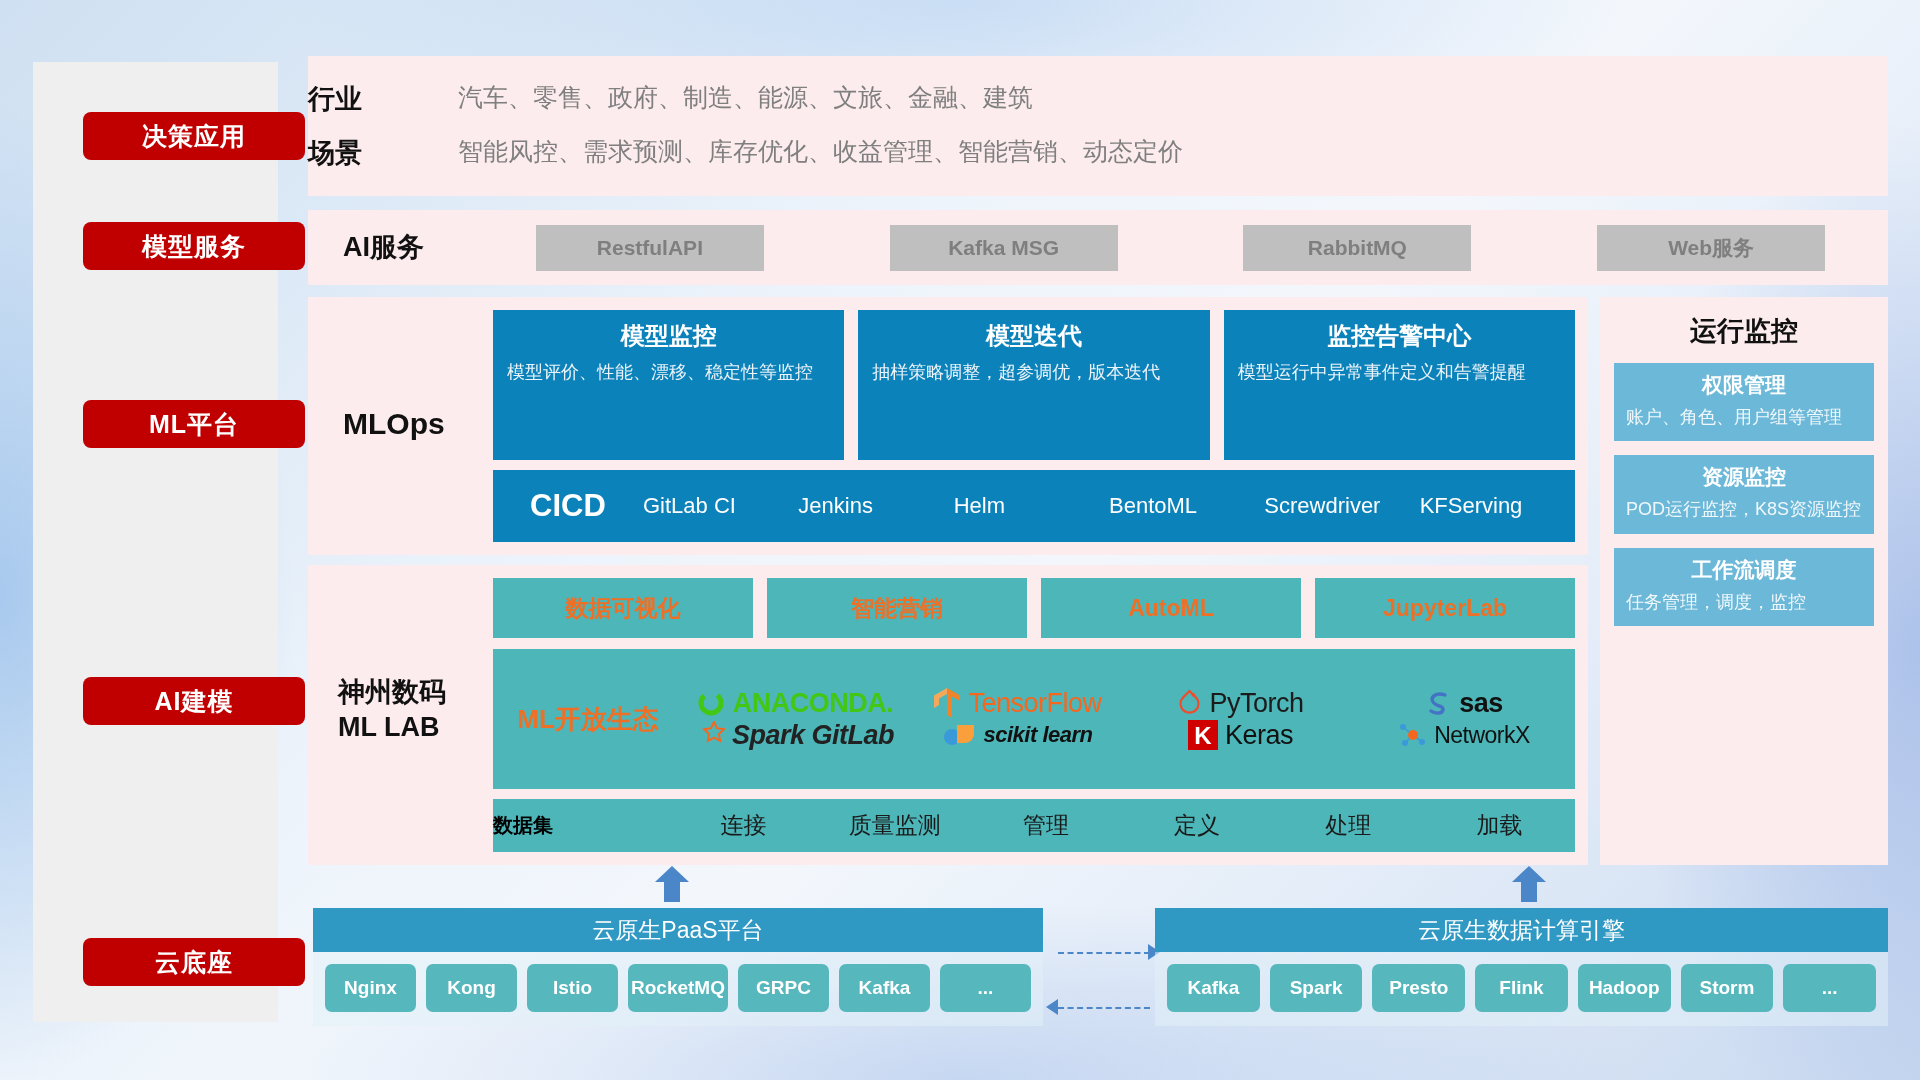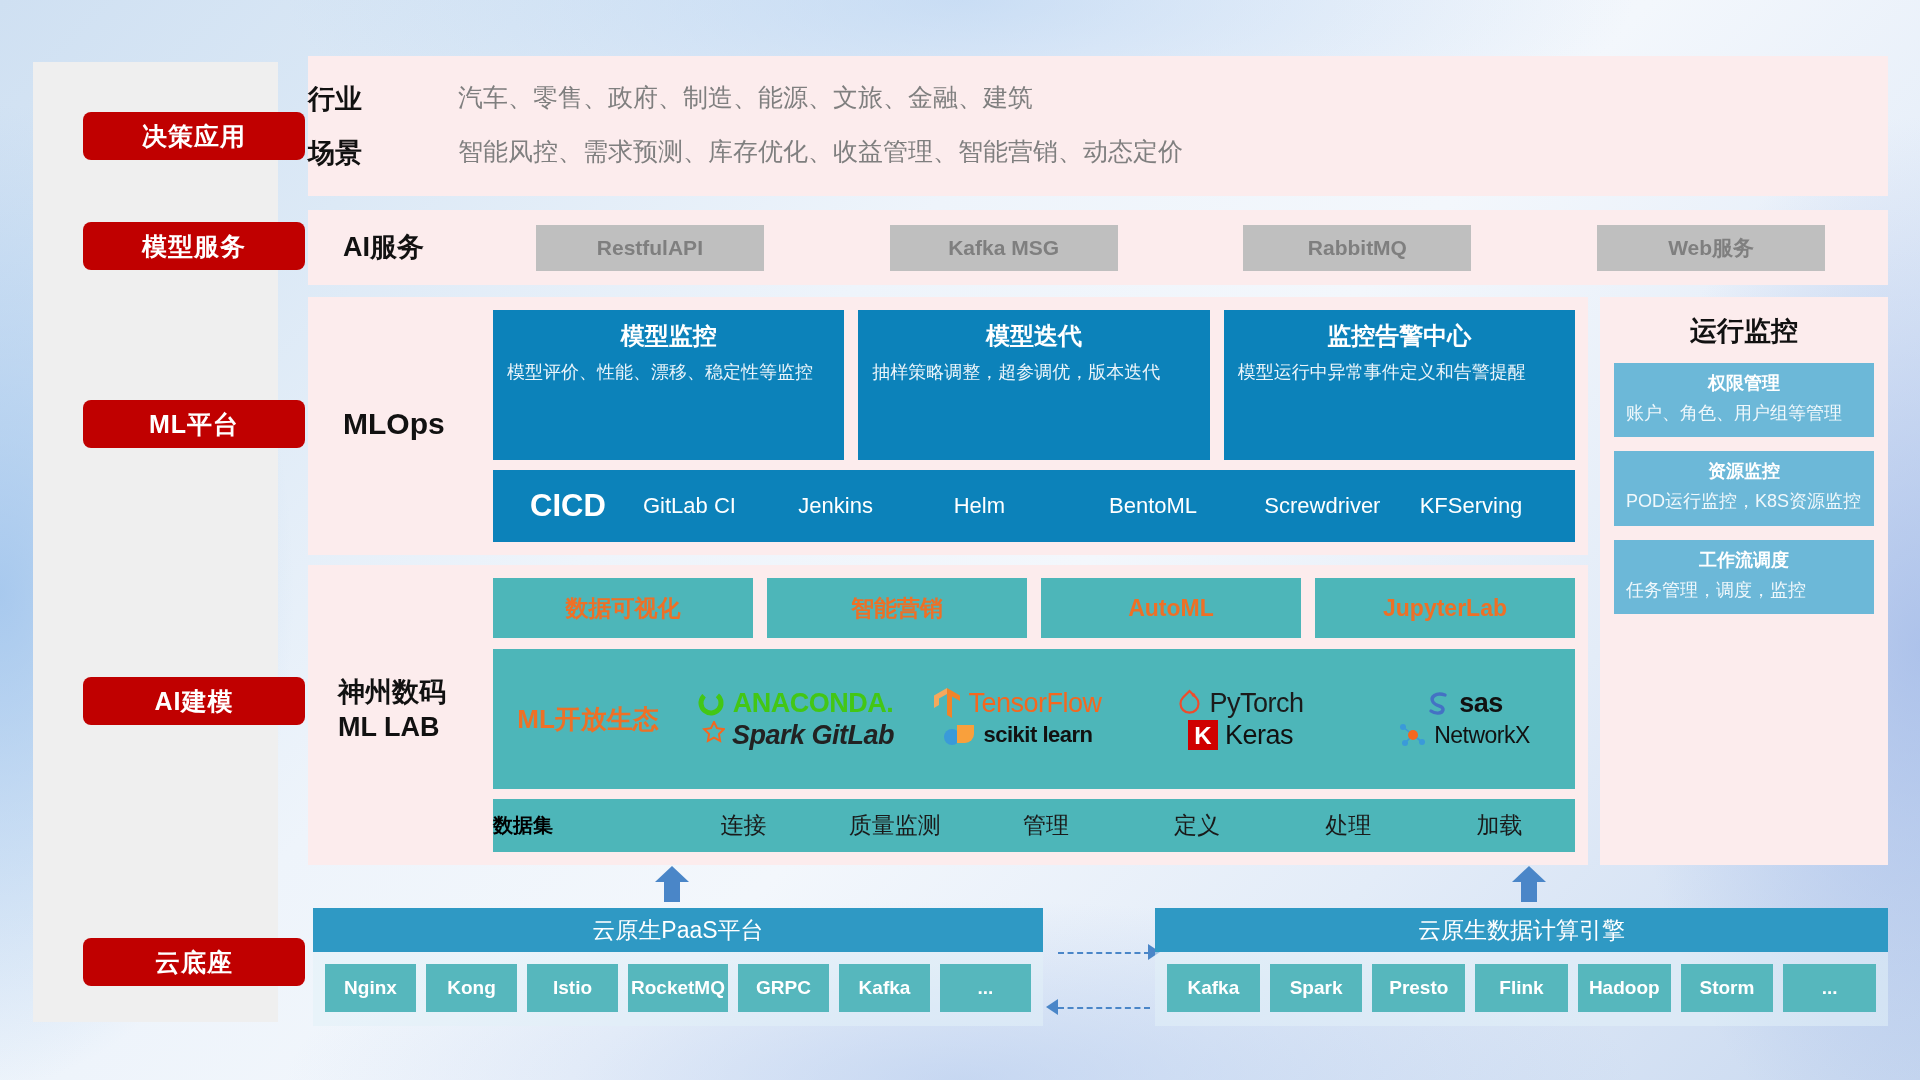--- a/index.html
+++ b/index.html
@@ -101,30 +101,30 @@
   .dsrow .lead{ width:175px; color:#000000;
       font-weight:bold; font-size:20px; }
   .dsrow .items{ flex:1; display:flex; }
   .dsrow .it{ flex:1; text-align:center; color:#1a1a1a; font-size:23px; }
 
   
   #p-mon{ left:1600px; top:297px; width:288px; height:568px; }
   #p-mon .mon-title{ text-align:center; font-weight:bold; font-size:27px;
       color:#111; margin-top:16px; }
   .mon-card{ margin:14px 14px 0 14px; background:#6cb8d8; color:#fff; padding:8px 12px 12px; }
-  .mon-card h5{ text-align:center; font-size:18px; font-weight:bold; margin-bottom:6px; }
+  .mon-card h5{ text-align:center; font-size:21px; font-weight:bold; margin-bottom:6px; }
   .mon-card p{ font-size:18px; line-height:1.35; color:#f0f8fc; }
 
   
   .cloudbox{ position:absolute; background:rgba(226,240,248,.55); }
   .cloudhdr{ height:44px; background:#2f99c4; color:#fff;
       display:flex; align-items:center; justify-content:center;
       font-size:23px; }
   .pills{ display:flex; gap:10px; padding:12px 12px 14px; }
-  .pill{ flex:1; height:48px; background:#56b7bd; border-radius:0; color:#fff;
+  .pill{ flex:1; height:48px; background:#56b7bd; border-radius:7px; color:#fff;
       font-size:19px; font-weight:bold; display:flex; align-items:center;
       justify-content:center; text-align:center; line-height:1.05; padding:0 3px; }
 
   #cloud-left{ left:313px; top:908px; width:730px; }
   #cloud-right{ left:1155px; top:908px; width:733px; }
 
   .arrow-up{ position:absolute; width:34px; height:36px; }
   .arrow-up::before{ content:""; position:absolute; left:9px; top:12px;
       width:16px; height:24px; background:#4a86c8; }
   .arrow-up::after{ content:""; position:absolute; left:0; top:0;
@@ -257,21 +257,21 @@
             <path d="M19 1 l3 6.2 6.8 1 -4.9 4.8 1.2 6.8 -6.1-3.2 -6.1 3.2 1.2-6.8 -4.9-4.8 6.8-1z" fill="none" stroke="#f5671f" stroke-width="2"></path>
           </svg>
           <span class="logo-txt" style="color:#222;font-style:italic;font-weight:bold">Spark GitLab</span>
         </div>
 
         <div class="logo">
           <svg width="34" height="30" viewBox="0 0 34 30">
             <ellipse cx="9" cy="17" rx="8" ry="8" fill="#3a9ad9"></ellipse>
             <path d="M14 5 h17 v9 a9 9 0 0 1 -9 9 h-8 z" fill="#f9a03c"></path>
           </svg>
-          <span class="logo-txt" style="color:#111;font-weight:bold;font-size:22px">scikit learn</span>
+          <span class="logo-txt" style="color:#111;font-style:italic;font-weight:bold;font-size:22px">scikit learn</span>
         </div>
 
         <div class="logo">
           <svg width="30" height="30" viewBox="0 0 30 30">
             <rect width="30" height="30" fill="#d00000"></rect>
             <text x="15" y="24" font-family="Liberation Sans, sans-serif" font-size="24" font-weight="bold" fill="#fff" text-anchor="middle">K</text>
           </svg>
           <span class="logo-txt" style="color:#111">Keras</span>
         </div>
 

